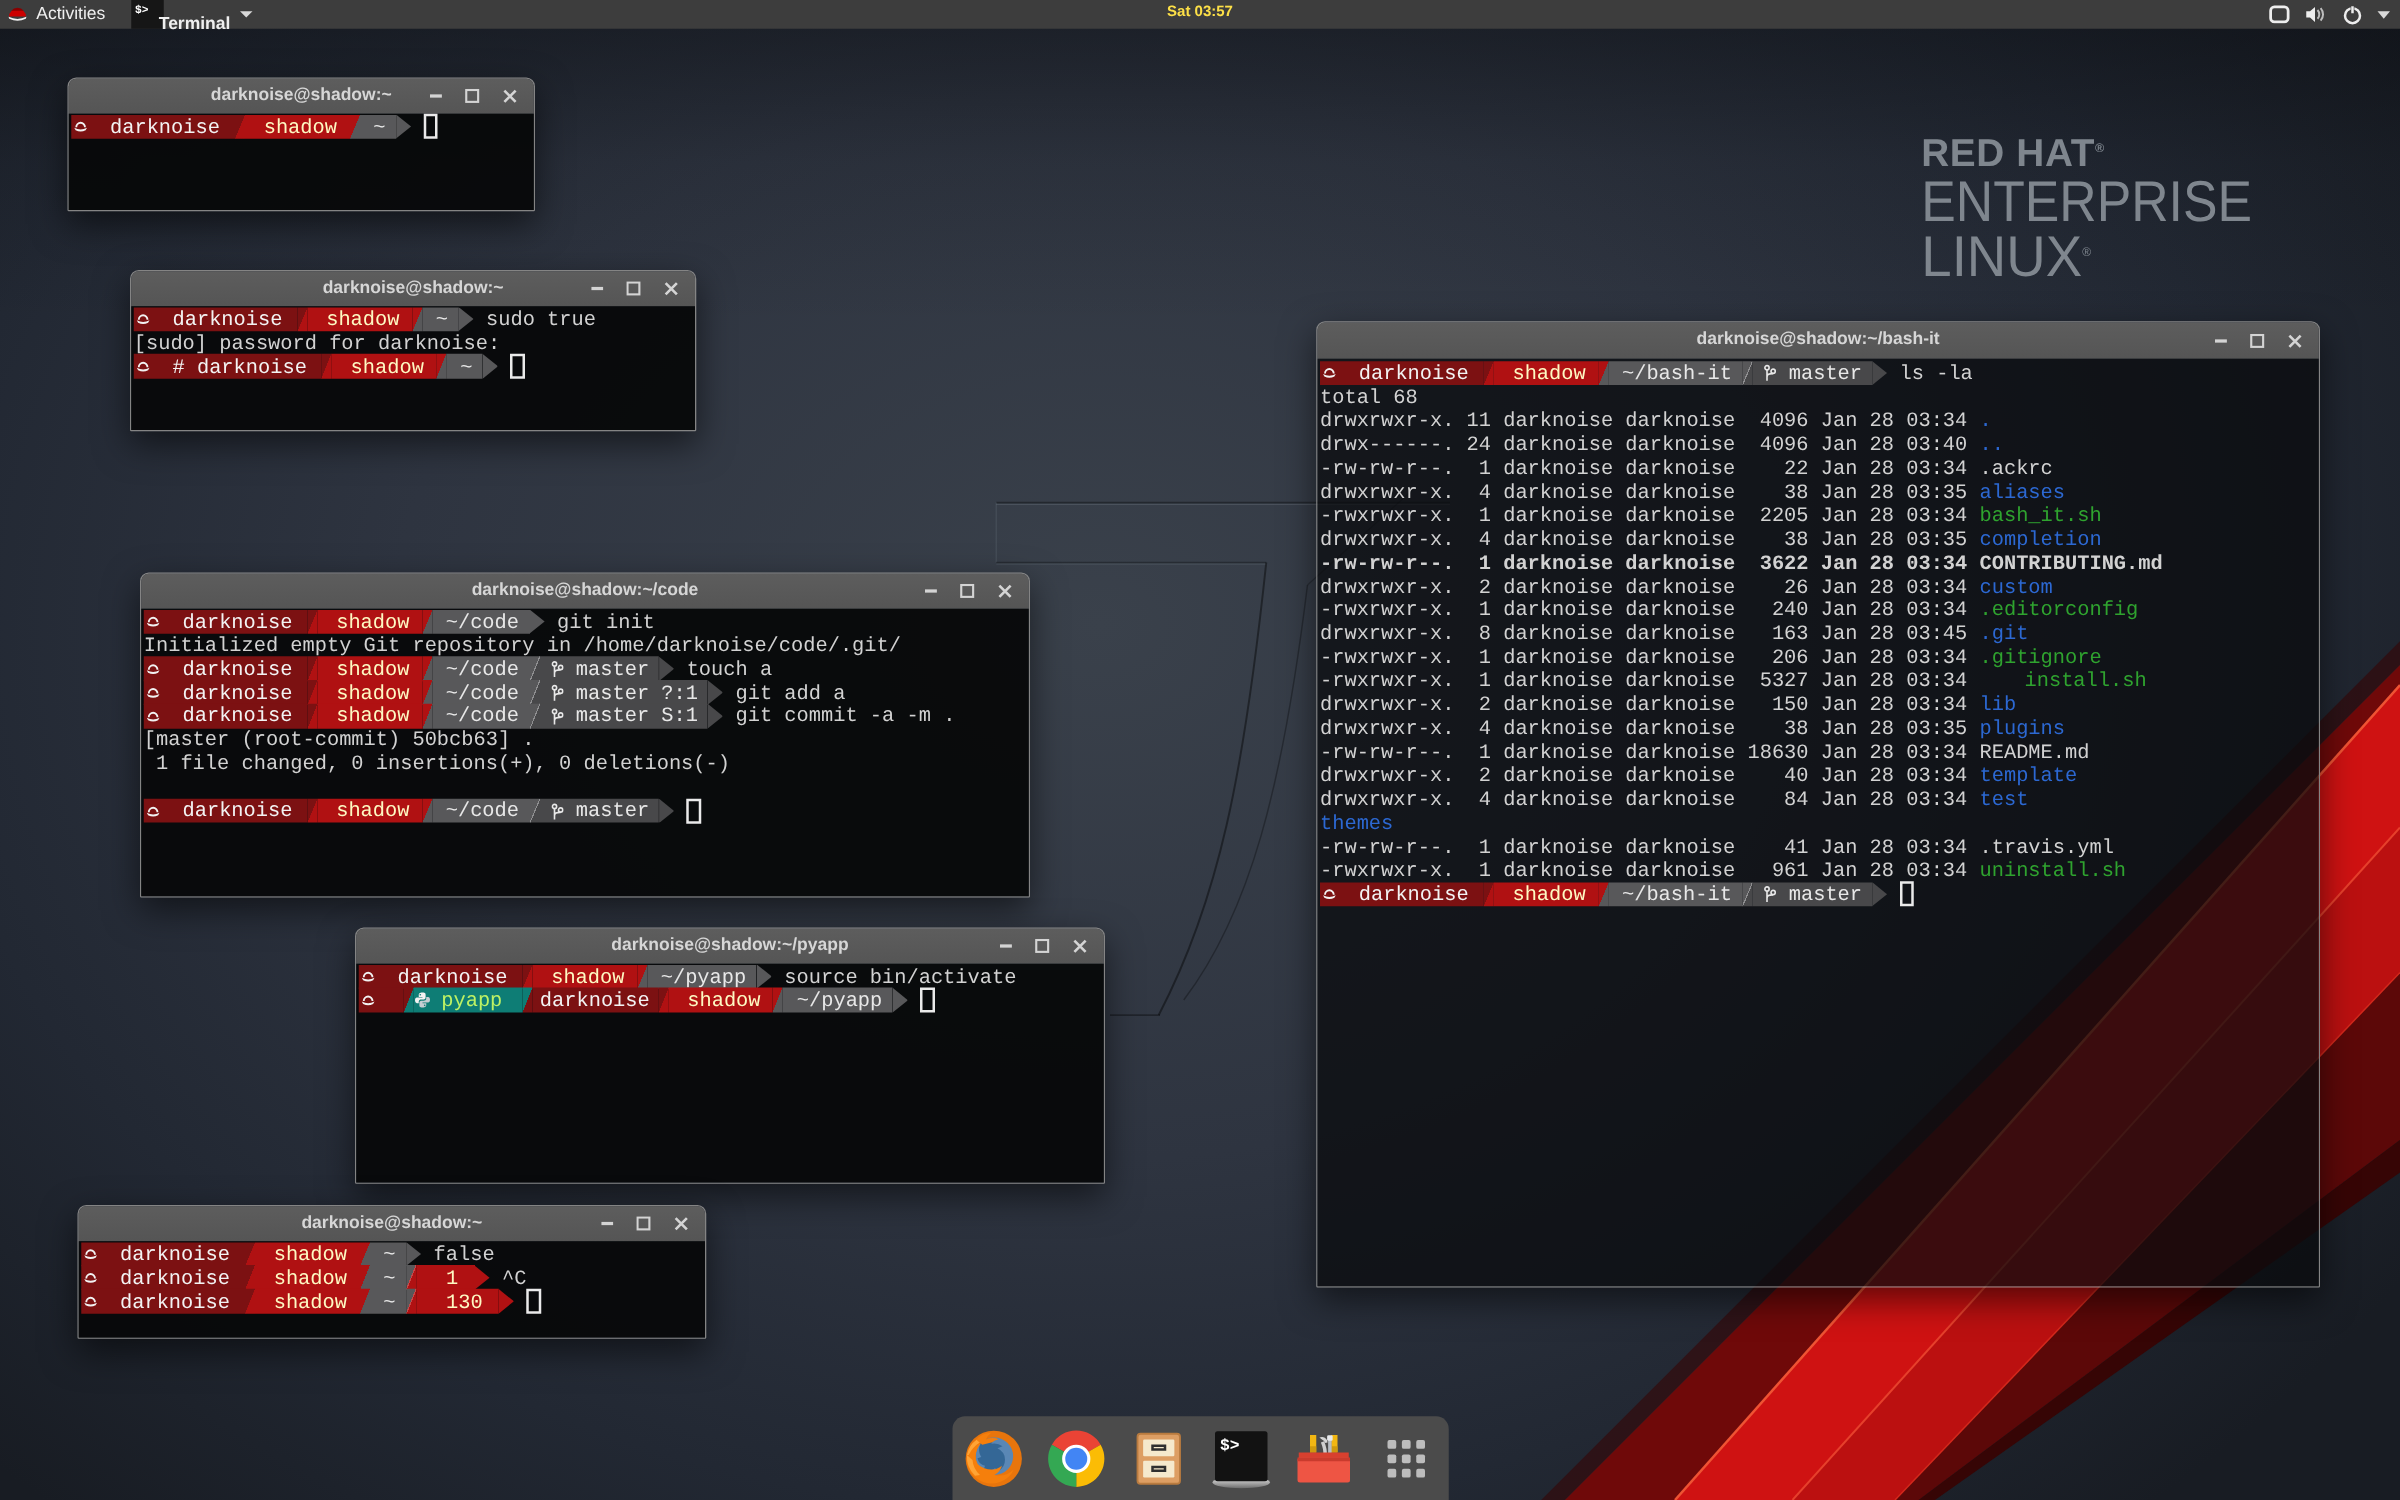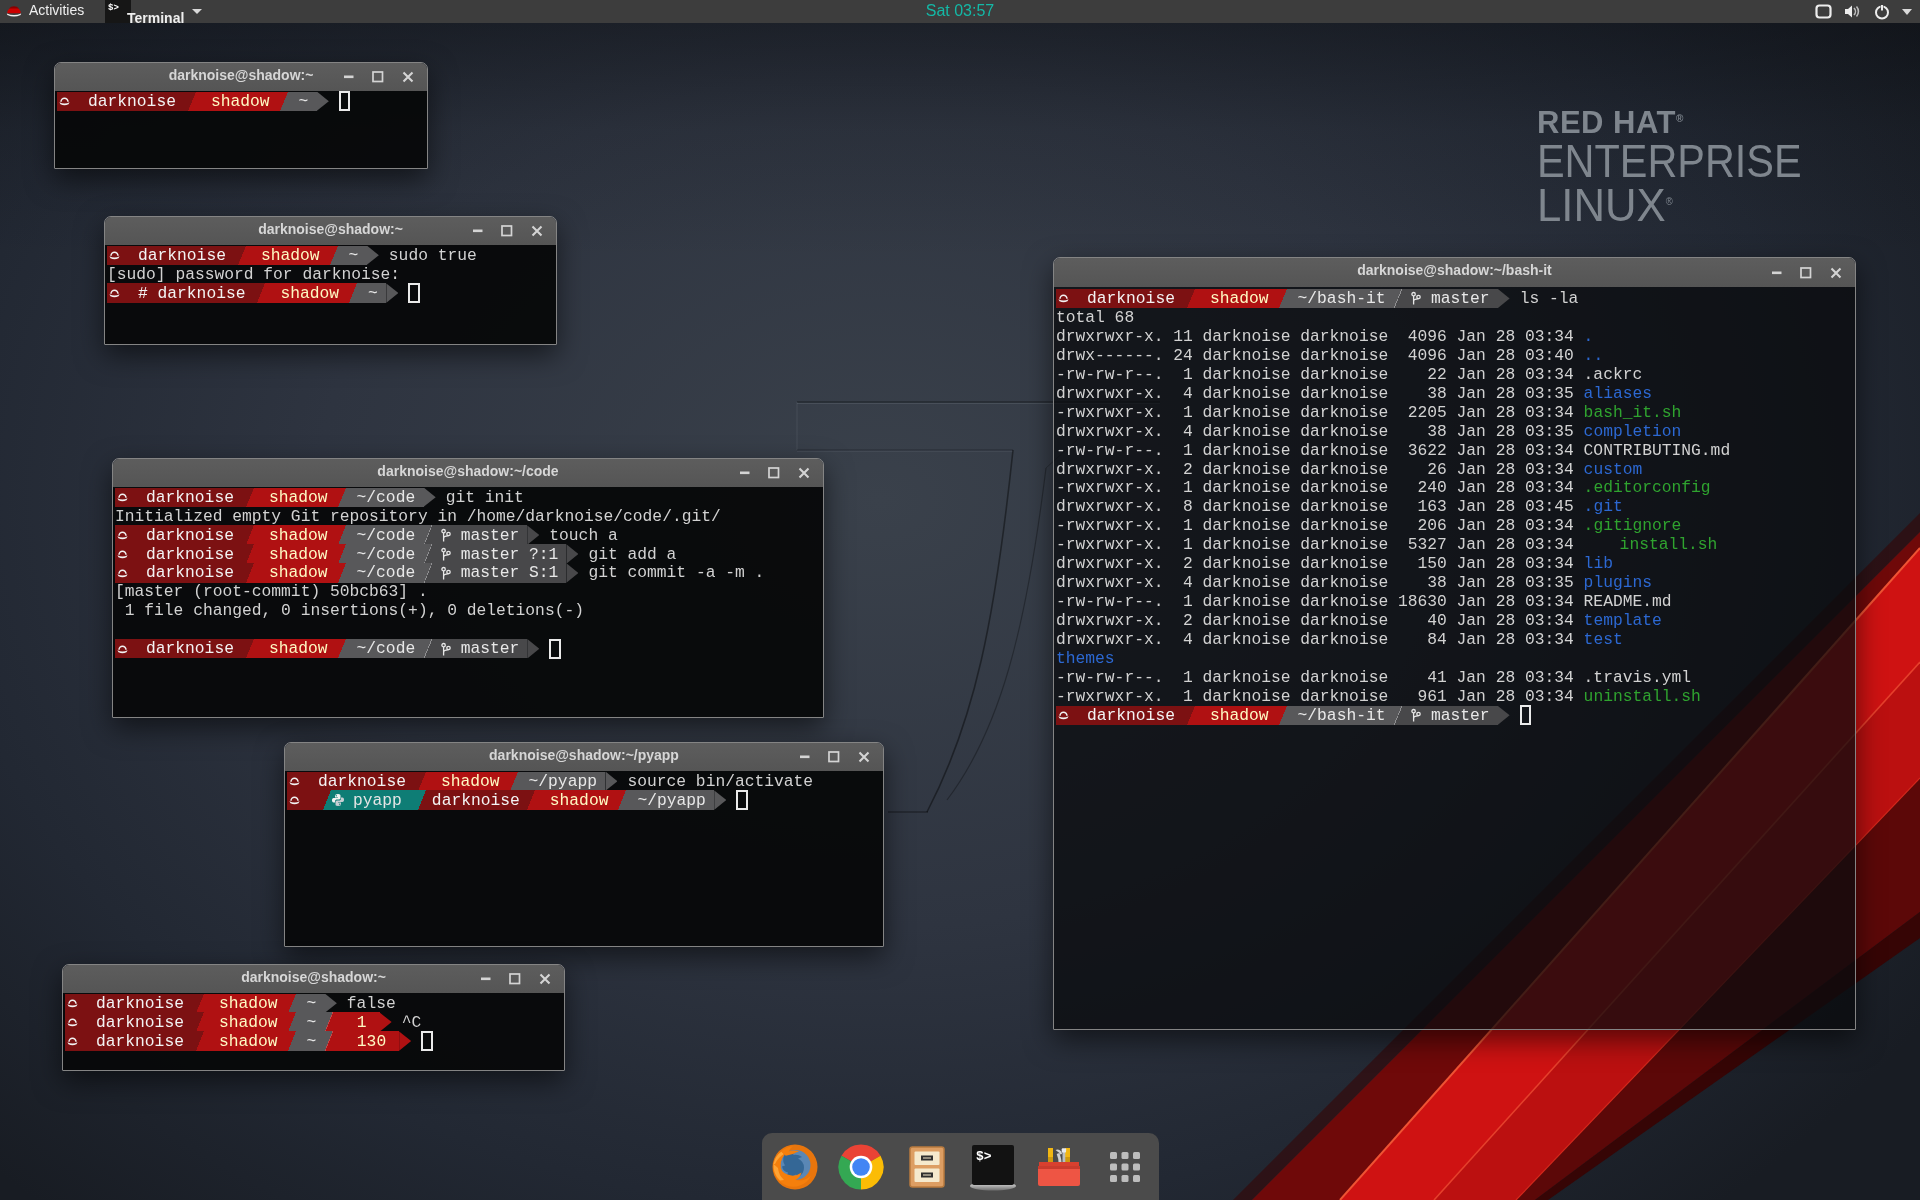--- a/index.html
+++ b/index.html
@@ -10,21 +10,21 @@
   }
   
   #topbar{position:absolute;left:0;top:0;width:1920px;height:23px;background:#3d3d3d;z-index:50;color:#efefef;font-size:14px;}
   #topbar .act{position:absolute;left:29px;top:2px;font-weight:normal;text-align:center;}
   #topbar .term{position:absolute;left:127px;top:10px;font-weight:bold;}
   #redhat-ic{position:absolute;left:6px;top:4px;}
   #term-ic{position:absolute;left:105px;top:0px;width:26px;height:23px;background:#161616;}
   #term-ic span{position:absolute;left:3px;top:3px;color:#fff;font:bold 9px "Liberation Mono",monospace;}
   .caret{display:inline-block;width:0;height:0;border-left:5px solid transparent;border-right:5px solid transparent;border-top:6px solid #d9d9d9;}
   #topbar .tcaret{position:absolute;left:192px;top:9px;}
-  #clock{position:absolute;left:0;right:0;top:2px;text-align:center;font-weight:normal;font-size:16px;color:#14b8a6;}
+  #clock{position:absolute;left:0;right:0;top:2px;text-align:center;font-weight:bold;font-size:12px;color:#fde047;}
   #sysic{position:absolute;right:8px;top:0;height:23px;display:flex;align-items:center;gap:12px;}
   
   #wall{position:absolute;left:0;top:0;z-index:0;}
   #rhlogo{position:absolute;left:1537px;top:105px;z-index:1;color:#7f868e;}
   #rhlogo .l1{font-weight:bold;font-size:31px;letter-spacing:0.5px;}
   #rhlogo .l2{font-weight:normal;font-size:46px;letter-spacing:0px;transform:scaleX(0.90);transform-origin:left top;margin-top:-7px;}
   #rhlogo .l3{font-weight:normal;font-size:46px;letter-spacing:0px;transform:scaleX(0.95);transform-origin:left top;margin-top:-10px;}
   #rhlogo sup{font-size:10px;}
   
   .win{position:absolute;border:1px solid #848484;border-radius:7px 7px 1px 1px;box-shadow:0 10px 28px rgba(0,0,0,0.55);z-index:10;}
@@ -36,21 +36,21 @@
   
   .row{position:absolute;left:2px;right:0;height:19.33px;display:flex;align-items:center;white-space:pre;font-size:16.3px;}
   .row .tx{color:#d2d2d2;}
   
   .sg{display:flex;align-items:center;height:100%;}
   .c-m{background:#7c1112;color:#f3f3f3;}
   .sg i{font-style:normal;}
   .c-r{background:#b01112;color:#fef9c3;}
   .c-g{background:#58585a;color:#e8e8e8;}
   .c-g2{background:#48484a;color:#e8e8e8;}
-  .c-t{background:#0e7d75;color:#e5e5e5;}
+  .c-t{background:#0e7d75;color:#bef264;}
   .sp{width:8px;height:100%;flex:none;}
   .s-mr{background:linear-gradient(to bottom right,#7c1112 49.5%,#b01112 50.5%);}
   .s-rg{background:linear-gradient(to bottom right,#b01112 49.5%,#58585a 50.5%);}
   .s-gg{background:linear-gradient(to bottom right,#58585a 47%,#8f8f91 47%,#8f8f91 53%,#48484a 53%);}
   .s-gr{background:linear-gradient(to bottom right,#58585a 47%,#c5494a 47%,#c5494a 53%,#b01112 53%);}
   .s-tm{background:linear-gradient(to bottom right,#0e7d75 49.5%,#7c1112 50.5%);}
   .s-mt{background:linear-gradient(to bottom right,#7c1112 49.5%,#0e7d75 50.5%);}
   .tip{width:12px;height:100%;flex:none;clip-path:polygon(0 0,100% 50%,0 100%);}
   .tip.k-g{background:#58585a;}
   .tip.k-g2{background:#48484a;}
@@ -328,21 +328,21 @@
             <circle cx="7.5" cy="6" r="1.7" fill="none" stroke="#e8e8e8" stroke-width="1.3"></circle>
             <path d="M2.6,4.9 V13.5 M2.6,10.5 Q2.6,7.7 7.5,7.9" fill="none" stroke="#e8e8e8" stroke-width="1.3"></path>
           </svg>master</span><span class="tip k-g2"></span><span class="cmd tx">ls -la</span></div>
   <div class="row" style="top:20.75px;"><span class="tx">total 68</span></div>
   <div class="row" style="top:39.70px;"><span class="tx">drwxrwxr-x. 11 darknoise darknoise  4096 Jan 28 03:34 </span><span class="fb">.</span></div>
   <div class="row" style="top:58.65px;"><span class="tx">drwx------. 24 darknoise darknoise  4096 Jan 28 03:40 </span><span class="fb">..</span></div>
   <div class="row" style="top:77.60px;"><span class="tx">-rw-rw-r--.  1 darknoise darknoise    22 Jan 28 03:34 .ackrc</span></div>
   <div class="row" style="top:96.55px;"><span class="tx">drwxrwxr-x.  4 darknoise darknoise    38 Jan 28 03:35 </span><span class="fb">aliases</span></div>
   <div class="row" style="top:115.50px;"><span class="tx">-rwxrwxr-x.  1 darknoise darknoise  2205 Jan 28 03:34 </span><span class="fg">bash_it.sh</span></div>
   <div class="row" style="top:134.45px;"><span class="tx">drwxrwxr-x.  4 darknoise darknoise    38 Jan 28 03:35 </span><span class="fb">completion</span></div>
-  <div class="row" style="top:153.40px;"><span class="tx">-rw-rw-r--.  1 darknoise darknoise  3622 Jan 28 03:34 CONTRIBUTING.md</span></div>
+  <div class="row" style="top:153.40px;font-weight:bold;"><span class="tx">-rw-rw-r--.  1 darknoise darknoise  3622 Jan 28 03:34 CONTRIBUTING.md</span></div>
   <div class="row" style="top:172.35px;"><span class="tx">drwxrwxr-x.  2 darknoise darknoise    26 Jan 28 03:34 </span><span class="fb">custom</span></div>
   <div class="row" style="top:191.30px;"><span class="tx">-rwxrwxr-x.  1 darknoise darknoise   240 Jan 28 03:34 </span><span class="fg">.editorconfig</span></div>
   <div class="row" style="top:210.25px;"><span class="tx">drwxrwxr-x.  8 darknoise darknoise   163 Jan 28 03:45 </span><span class="fb">.git</span></div>
   <div class="row" style="top:229.20px;"><span class="tx">-rwxrwxr-x.  1 darknoise darknoise   206 Jan 28 03:34 </span><span class="fg">.gitignore</span></div>
   <div class="row" style="top:248.15px;gap:36px;"><span class="tx">-rwxrwxr-x.  1 darknoise darknoise  5327 Jan 28 03:34 </span><span class="fg">install.sh</span></div>
   <div class="row" style="top:267.10px;"><span class="tx">drwxrwxr-x.  2 darknoise darknoise   150 Jan 28 03:34 </span><span class="fb">lib</span></div>
   <div class="row" style="top:286.05px;"><span class="tx">drwxrwxr-x.  4 darknoise darknoise    38 Jan 28 03:35 </span><span class="fb">plugins</span></div>
   <div class="row" style="top:305.00px;"><span class="tx">-rw-rw-r--.  1 darknoise darknoise 18630 Jan 28 03:34 README.md</span></div>
   <div class="row" style="top:323.95px;"><span class="tx">drwxrwxr-x.  2 darknoise darknoise    40 Jan 28 03:34 </span><span class="fb">template</span></div>
   <div class="row" style="top:342.90px;"><span class="tx">drwxrwxr-x.  4 darknoise darknoise    84 Jan 28 03:34 </span><span class="fb">test</span></div>

